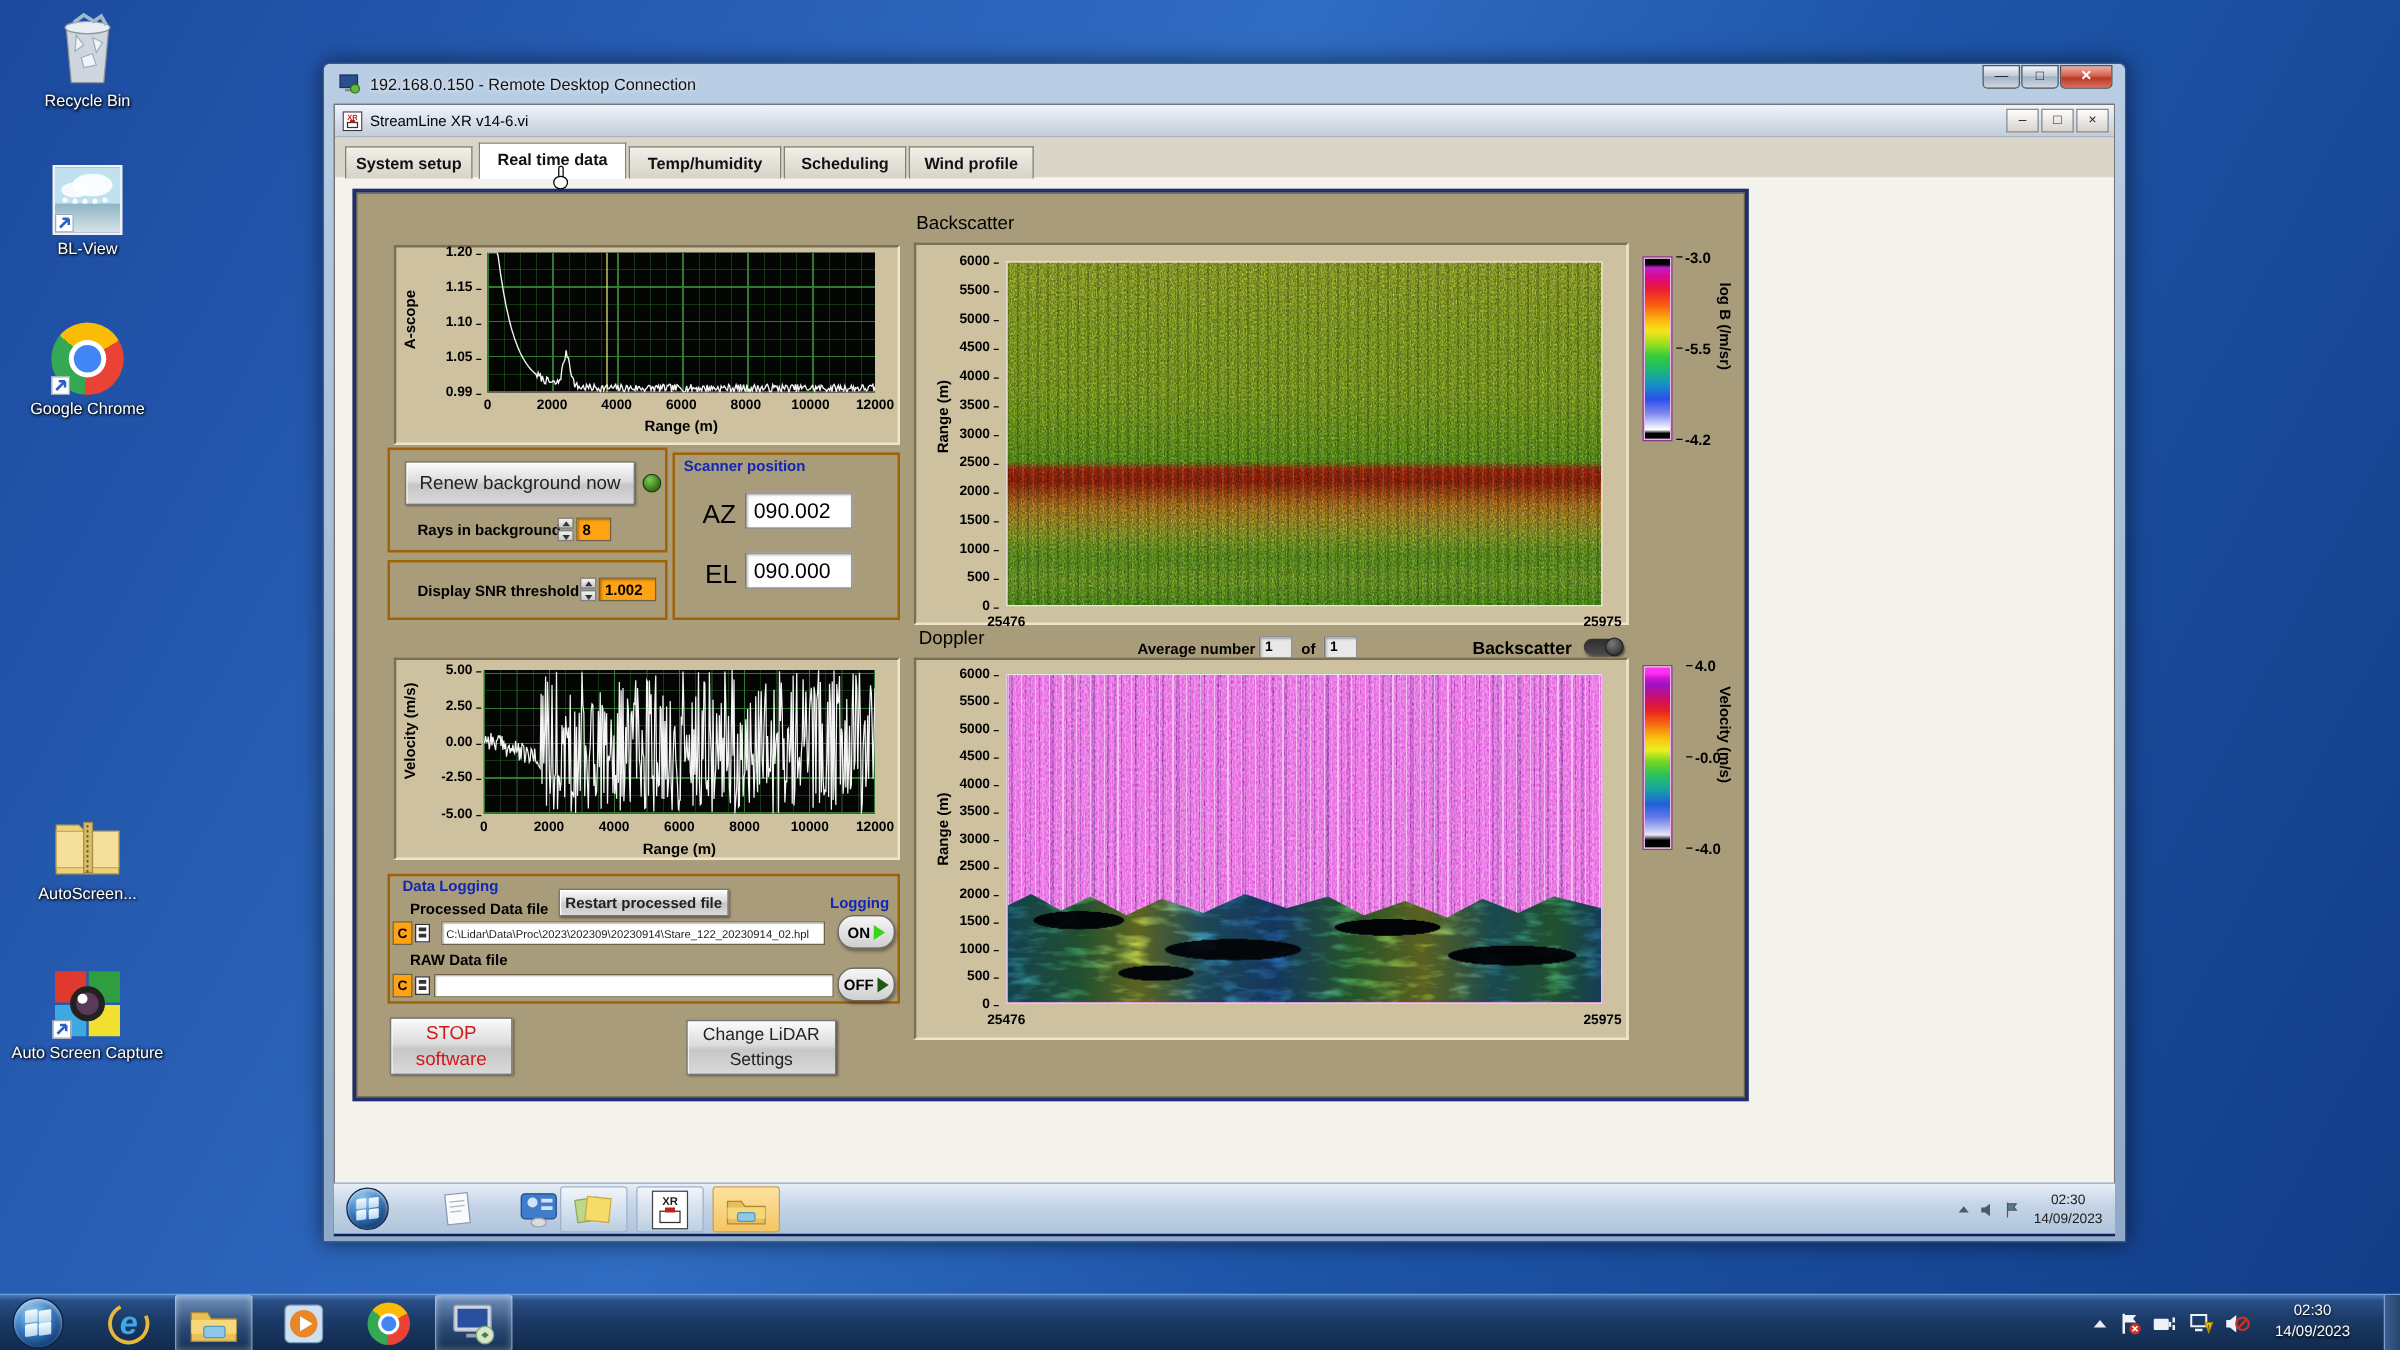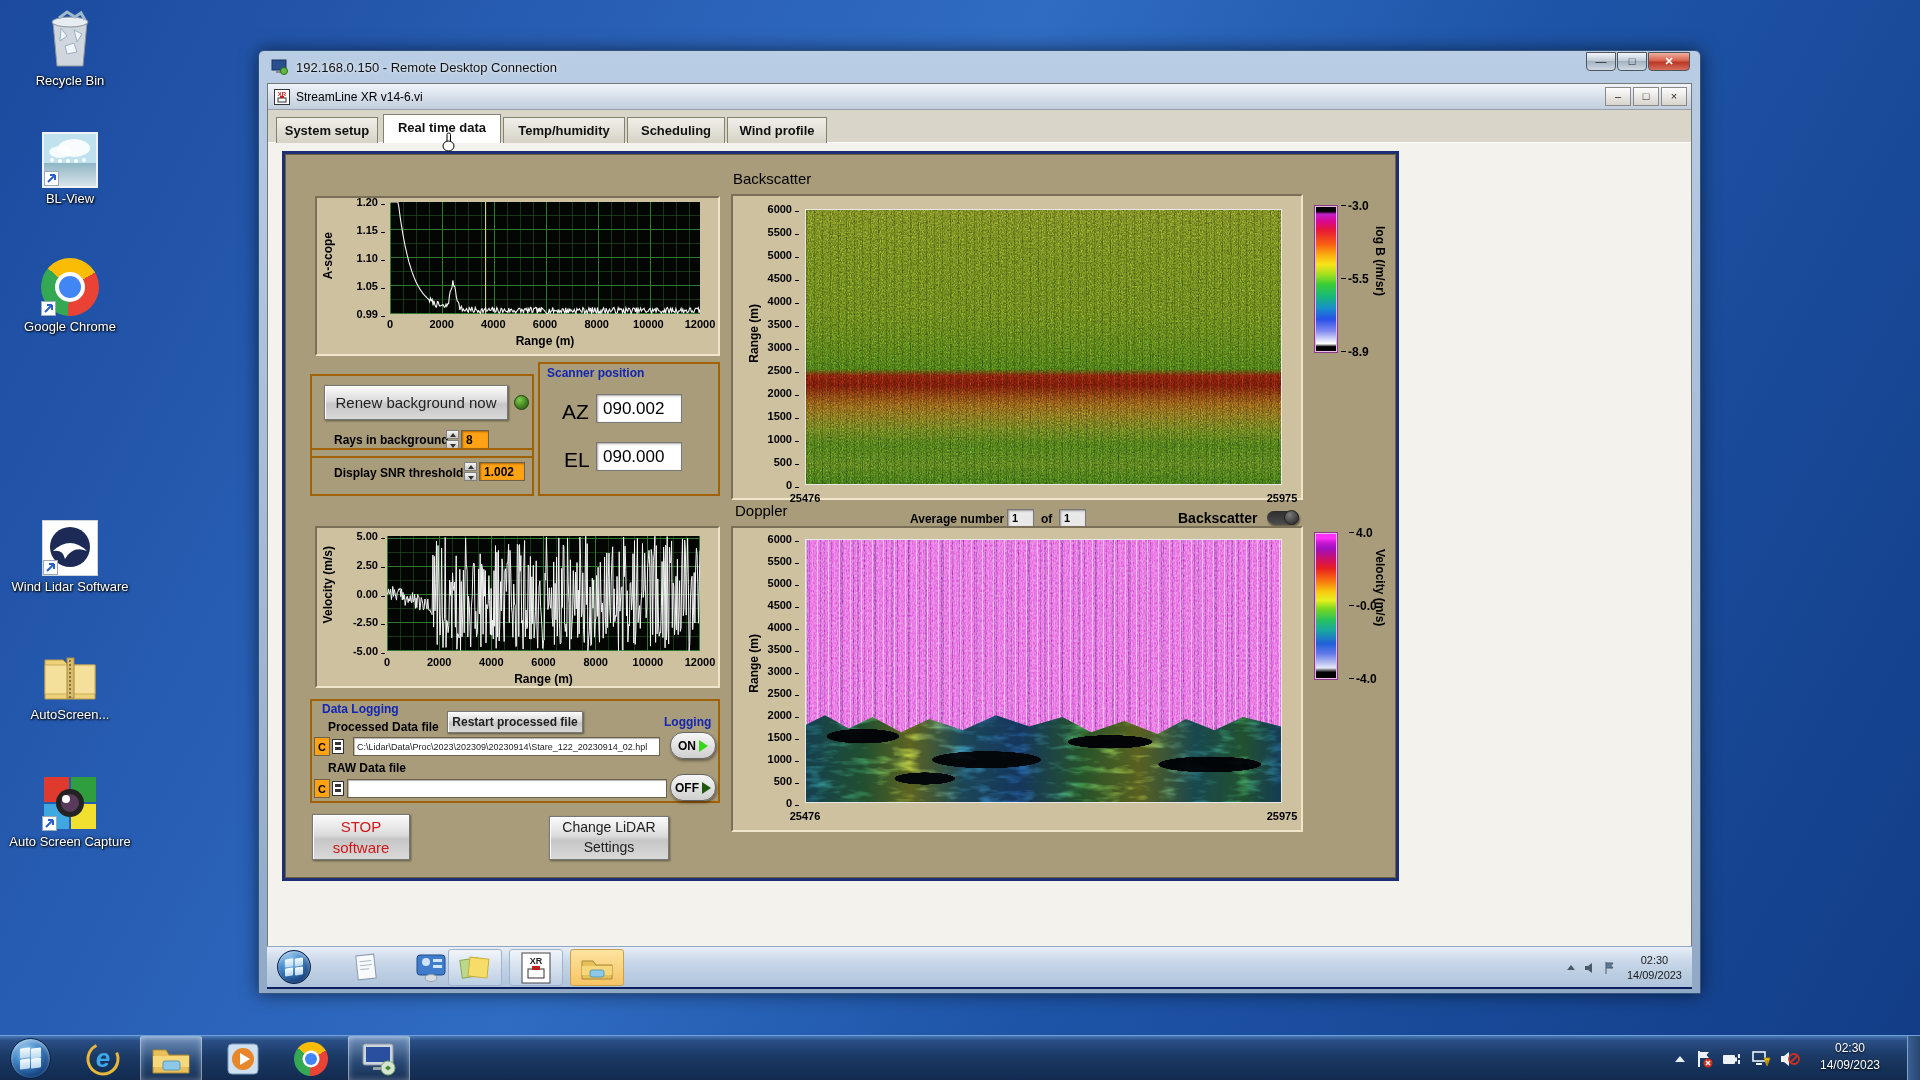--- a/index.html
+++ b/index.html
@@ -190,34 +190,20 @@
       <span class="shortcut">
           <svg width="13" height="13">
             <path d="M3 10 L10 3 M10 3 L5 3 M10 3 L10 8" stroke="#2a5fd0" stroke-width="2" fill="none"></path>
           </svg>
         </span>
     </div>
     <div class="dlabel">Google Chrome</div>
   </div>
 
 
-  <div class="dicon" style="top:520px">
-    <div class="ig" style="width:56px;height:56px;background:#fff;border:1px solid #cfd4da;position:relative">
-      <svg width="54" height="54">
-          <circle cx="27" cy="26" r="20" fill="#1d2a56"></circle>
-          <path d="M10 30 Q 27 14 44 30 Q 30 24 22 38 Q 20 28 10 30 Z" fill="#fff"></path>
-        </svg>
-      <span class="shortcut">
-          <svg width="13" height="13">
-            <path d="M3 10 L10 3 M10 3 L5 3 M10 3 L10 8" stroke="#2a5fd0" stroke-width="2" fill="none"></path>
-          </svg>
-        </span>
-    </div>
-    <div class="dlabel">Wind Lidar Software</div>
-  </div>
 
   <div class="dicon" style="top:650px">
     <div class="ig" style="width:58px;height:54px">
       <svg width="58" height="54">
           <path d="M4 10 h18 l5 5 h27 v34 h-50 z" fill="#edd27a" stroke="#b89b4a"></path>
           <path d="M4 15 h50 v29 h-50 z" fill="#f4e09a" stroke="#c8ab5a"></path>
       <rect x="26" y="8" width="7" height="40" fill="#d8bd6e" stroke="#a8893e"></rect>
           <path d="M29 10 v38" stroke="#6d5a22" stroke-width="1.5" stroke-dasharray="2 2"></path>
         </svg>
     </div>
@@ -311,21 +297,21 @@
                 <span style="left: 0%;">0</span>
                 <span style="left: 16.6667%;">2000</span>
                 <span style="left: 33.3333%;">4000</span>
                 <span style="left: 50%;">6000</span>
                 <span style="left: 66.6667%;">8000</span>
                 <span style="left: 83.3333%;">10000</span>
                 <span style="left: 100%;">12000</span>
               </div>
             <div class="lvlabel" style="position:absolute;left:105px;top:180px;width:310px;text-align:center">Range (m)</div>
 
-            <div class="bluebox" style="left:25px;top:220px;width:224px;height:84px">
+            <div class="bluebox" style="left:25px;top:204px;width:224px;height:84px">
               <button class="btn3d" style="position:absolute;left:12px;top:9px;width:184px;height:35px;font-size:15px">Renew background now</button>
               <span class="led" style="position:absolute;left:202px;top:19px;width:15px;height:15px"></span>
               <span class="lvlabel" style="position:absolute;left:22px;top:57px">Rays in background</span>
               <span class="spinner" style="left:134px;top:54px">
                   <i class="up"></i>
                   <i class="dn"></i>
                 </span>
               <span class="orangebox" style="position:absolute;left:149px;top:54px;width:28px;height:19px">8</span>
             </div>
 
@@ -426,21 +412,21 @@
                 </svg>
             </div>
             <div class="xticks" style="left:520px;top:338px;width:477px;height:13px">
                 <span style="left: 0%;">25476</span>
                 <span style="left: 100%;">25975</span>
               </div>
             <div class="cbar" style="left:1030px;top:52px;width:22px;height:146px;background:linear-gradient(to bottom,#000 0%,#000 3%,#c020c8 5%,#d80890 10%,#e81838 16%,#f86010 26%,#fcac10 33%,#f8e418 40%,#a0e020 47%,#38cc38 54%,#18b878 62%,#1890c8 70%,#2850e8 78%,#8088f0 86%,#c8ccf8 91%,#fff 95%,#000 97%,#000 100%)"></div>
             <div class="cbticks" style="left:1056px;top:52px;width:40px;height:146px">
                 <span style="top: 0%;">-3.0</span>
                 <span style="top: 50%;">-5.5</span>
-                <span style="top: 100%;">-8.9</span>
+                <span style="top: 100%;">-4.2</span>
               </div>
             <div class="lvlabel vertdown" style="position:absolute;left:1088px;top:72px">log B (/m/sr)</div>
 
             <div style="position:absolute;left:450px;top:348px;font-size:15px;color:#000">Doppler</div>
             <span class="lvlabel" style="position:absolute;left:625px;top:358px">Average number</span>
             <input class="whitebox" style="position: absolute; left: 722px; top: 355px; width: 27px; height: 18px; font-size: 11px; font-weight: bold; padding-left: 4px; background: rgb(233, 233, 233);" value="1">
             <span class="lvlabel" style="position:absolute;left:756px;top:358px">of</span>
             <input class="whitebox" style="position: absolute; left: 774px; top: 355px; width: 27px; height: 18px; font-size: 11px; font-weight: bold; padding-left: 4px; background: rgb(233, 233, 233);" value="1">
             <span class="lvlabel" style="position:absolute;left:893px;top:356px;font-size:14px">Backscatter</span>
             <div class="toggle" style="left:982px;top:357px">

